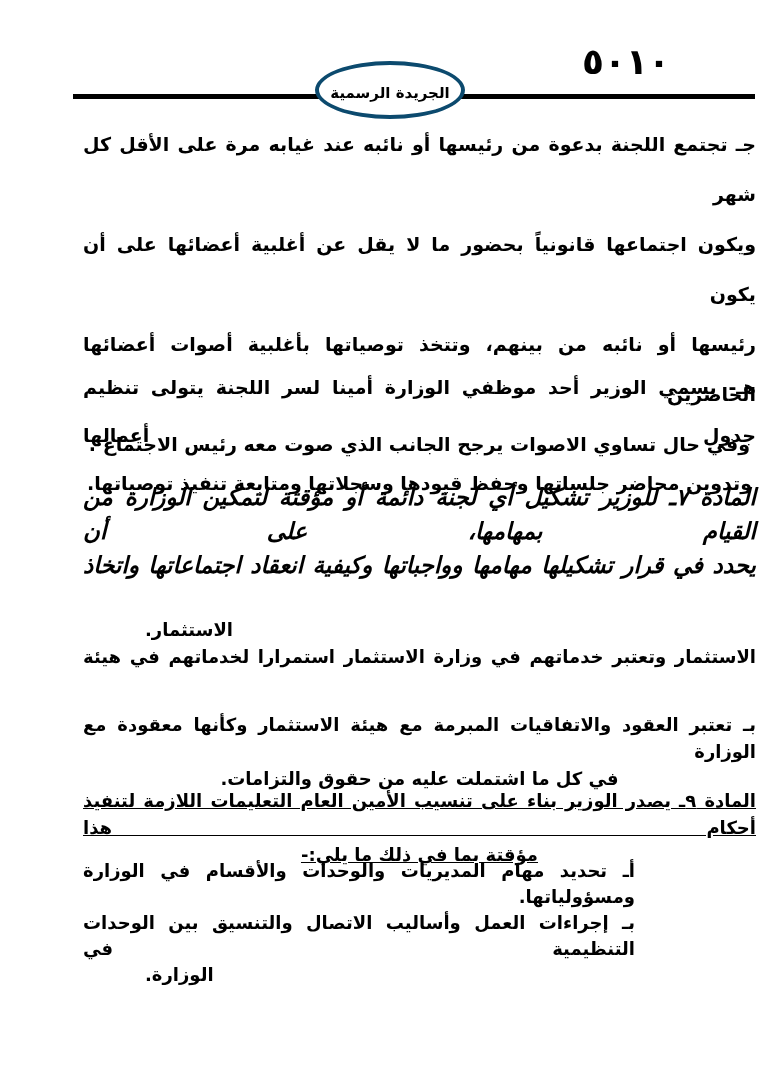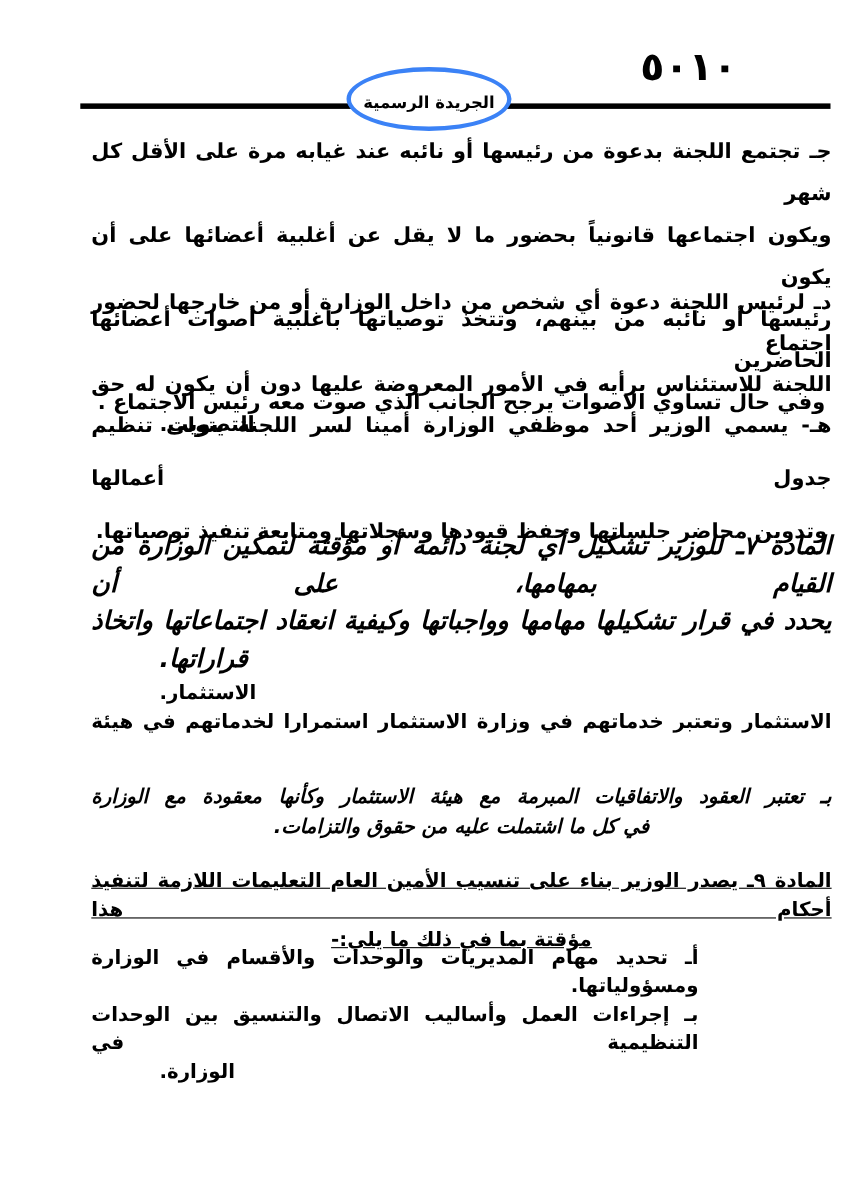--- a/index.html
+++ b/index.html
@@ -20,21 +20,21 @@
     direction:rtl;
   }
   .header-rule {
     position:absolute; top:94px; left:45px;
     width:682px; height:5px; background:#000;
   }
   .gazette-seal {
     position:absolute; top:61px; left:287px;
     width:150px; height:58px;
     background:#fff;
-    border:4px solid #3b82f6; border-radius:50%;
+    border:4px solid #0c4a6e; border-radius:50%;
     box-sizing:border-box;
     display:flex; align-items:center; justify-content:center;
     z-index:2;
   }
   .gazette-seal .seal-text {
     font-size:15px; direction:rtl; padding-top:5px;
   }
   
   .para {
     position:absolute; left:55px; width:673px;
@@ -42,26 +42,26 @@
   }
   .para p { margin:0; }
   .ln      { text-align:justify; text-align-last:justify; }
   .ind     { margin-right:18px; }
   .ind25   { margin-right:25px; }
   .inboth  { margin-right:18px; margin-left:30px; }
   .ctr     { text-align:center; text-align-last:center; }
   .lft     { text-align:left;  text-align-last:left; padding-left:62px; }
   .rgt     { text-align-last:right; }
 
-  .p-j   { top:119px; font-size:19px; line-height:38px; }
+  .p-j   { top:119px; font-size:19px; line-height:50px; }
   .p-d   { top:257px; font-size:19px; line-height:37px; }
   .p-h   { top:363px; font-size:19px; line-height:48px; }
   .p-m7  { top:480px; font-size:23px; line-height:34px;font-style:italic; }
   .p-m8  { top:616px; font-size:18px; line-height:27px; }
-  .p-b8  { top:711px; font-size:18px; line-height:27px;font-style:italic; }
+  .p-b8  { top:711px; font-size:18px; line-height:27px; }
   .p-m9  { top:787px; font-size:18px; line-height:27px;text-decoration:underline; }
   .p-list{ top:858px; font-size:18px; line-height:26px; width:552px; }
 </style>
 </head>
 <body>
 
 <div class="page">
 
   <div class="page-number">٥٠١٠</div>
   <div class="header-rule"></div>
@@ -69,35 +69,29 @@
     <span class="seal-text">الجريدة الرسمية</span>
   </div>
 
   <div class="para p-j">
     <p class="ln">جـ تجتمع اللجنة بدعوة من رئيسها أو نائبه عند غيابه مرة على الأقل كل شهر</p>
     <p class="ln ind">ويكون اجتماعها قانونياً بحضور ما لا يقل عن أغلبية أعضائها على أن يكون</p>
     <p class="ln ind">رئيسها أو نائبه من بينهم، وتتخذ توصياتها بأغلبية أصوات أعضائها الحاضرين</p>
     <p class="ln ctr">وفي حال تساوي الاصوات يرجح الجانب الذي صوت معه رئيس الاجتماع .</p>
   </div>
 
-  <div class="para p-d">
-    <p class="ln">دـ لرئيس اللجنة دعوة أي شخص من داخل الوزارة أو من خارجها لحضور اجتماع</p>
-    <p class="ln ind">اللجنة للاستئناس برأيه في الأمور المعروضة عليها دون أن يكون له حق</p>
-    <p class="ln lft">التصويت.</p>
-  </div>
 
   <div class="para p-h">
     <p class="ln">هـ- يسمي الوزير أحد موظفي الوزارة أمينا لسر اللجنة يتولى تنظيم جدول أعمالها</p>
     <p class="ln ctr">وتدوين محاضر جلساتها وحفظ قيودها وسجلاتها ومتابعة تنفيذ توصياتها.</p>
   </div>
 
   <div class="para p-m7">
     <p class="ln">المادة ٧ـ للوزير تشكيل أي لجنة دائمة أو مؤقتة لتمكين الوزارة من القيام بمهامها، على أن</p>
     <p class="ln ind25">يحدد في قرار تشكيلها مهامها وواجباتها وكيفية انعقاد اجتماعاتها واتخاذ</p>
-    <p class="ln lft">قراراتها.</p>
   </div>
 
   <div class="para p-m8">
     <p class="ln lft">الاستثمار.</p>
     <p class="ln inboth">الاستثمار وتعتبر خدماتهم في وزارة الاستثمار استمرارا لخدماتهم في هيئة</p>
   </div>
 
   <div class="para p-b8">
     <p class="ln">بـ تعتبر العقود والاتفاقيات المبرمة مع هيئة الاستثمار وكأنها معقودة مع الوزارة</p>
     <p class="ln ctr">في كل ما اشتملت عليه من حقوق والتزامات.</p>

